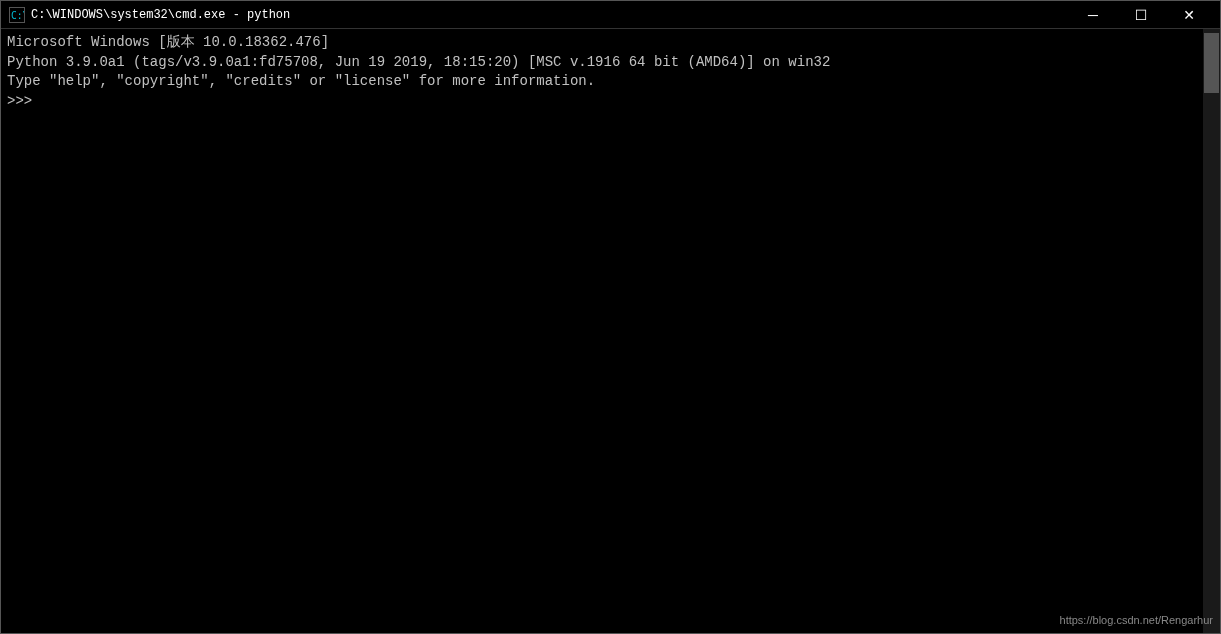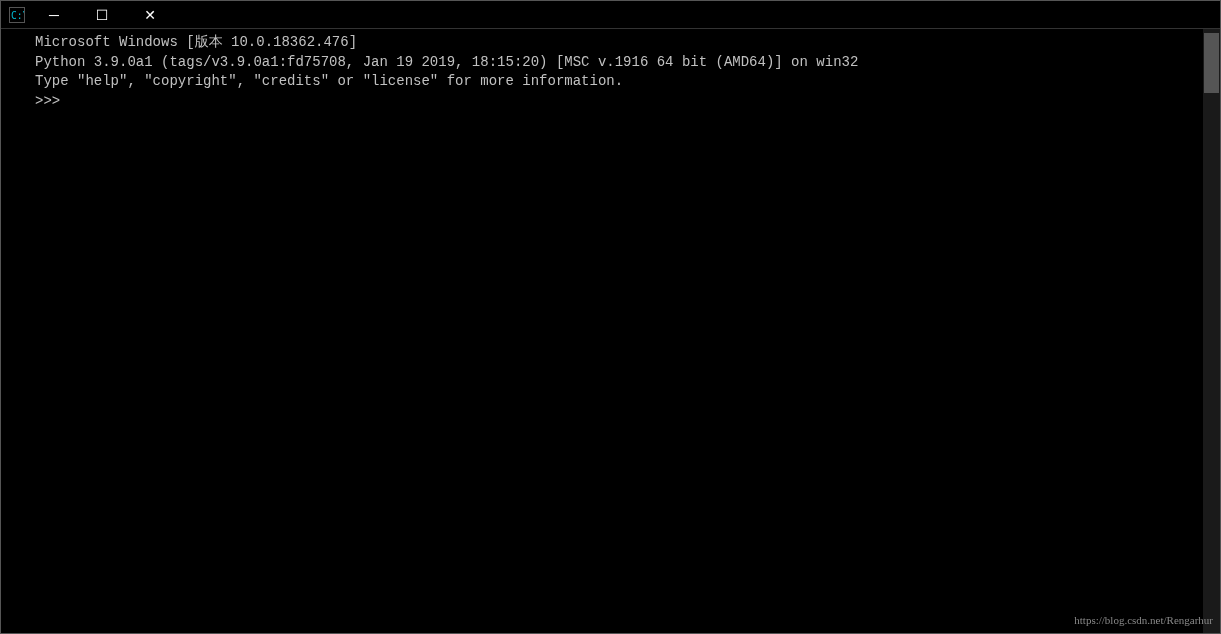--- a/index.html
+++ b/index.html
@@ -81,21 +81,21 @@
       padding: 4px 6px;
       overflow: hidden;
     }
 
     .console-line {
       font-size: 14px;
       line-height: 1.4;
       white-space: pre;
     }
 
-    .line-white { color: #c0c0c0; margin-left: 28px; }
+    .line-white { color: #c0c0c0; }
 
     .scrollbar {
       width: 17px;
       background: #1a1a1a;
       display: flex;
       flex-direction: column;
       align-items: center;
     }
 
     .scrollbar-thumb {
@@ -104,47 +104,48 @@
       background: #555;
       margin-top: 4px;
     }
 
     .watermark {
       position: absolute;
       bottom: 8px;
       right: 8px;
       color: #888;
       font-size: 11px;
-      font-family: Liberation Serif, serif;
+      font-family: Liberation Sans, sans-serif;
     }
   </style>
 </head>
 <body>
 
 <div class="window">
   <div class="title-bar">
     <div class="title-bar-icon">
       <svg viewBox="0 0 16 16" fill="none">
         <rect width="16" height="16" fill="#000"></rect>
         <text x="1" y="13" font-size="11" fill="#00bcd4" font-family="monospace">C:\</text>
       </svg>
     </div>
+    <span class="title-bar-text">C:\WINDOWS\system32\cmd.exe - python</span>
     <div class="title-bar-controls">
       <button class="title-bar-btn">─</button>
       <button class="title-bar-btn">☐</button>
       <button class="title-bar-btn close">✕</button>
     </div>
   </div>
 
   <div class="console-area">
     <div class="console-content">
 
     <div class="console-line line-white">Microsoft Windows [版本 10.0.18362.476]</div>
         <div class="console-line line-white"></div>
-        <div class="console-line line-white">Python 3.9.0a1 (tags/v3.9.0a1:fd75708, Jan 19 2019, 18:15:20) [MSC v.1916 64 bit (AMD64)] on win32</div>
+        <div class="console-line line-white">Python 3.9.0a1 (tags/v3.9.0a1:fd75708, Jun 19 2019, 18:15:20) [MSC v.1916 64 bit (AMD64)] on win32</div>
         <div class="console-line line-white">Type "help", "copyright", "credits" or "license" for more information.</div>
         <div class="console-line line-white">&gt;&gt;&gt; </div>
       </div>
     <div class="scrollbar">
       <div class="scrollbar-thumb"></div>
     </div>
   </div>
 </div>
 
 <div class="watermark">https://blog.csdn.net/Rengarhur</div>

